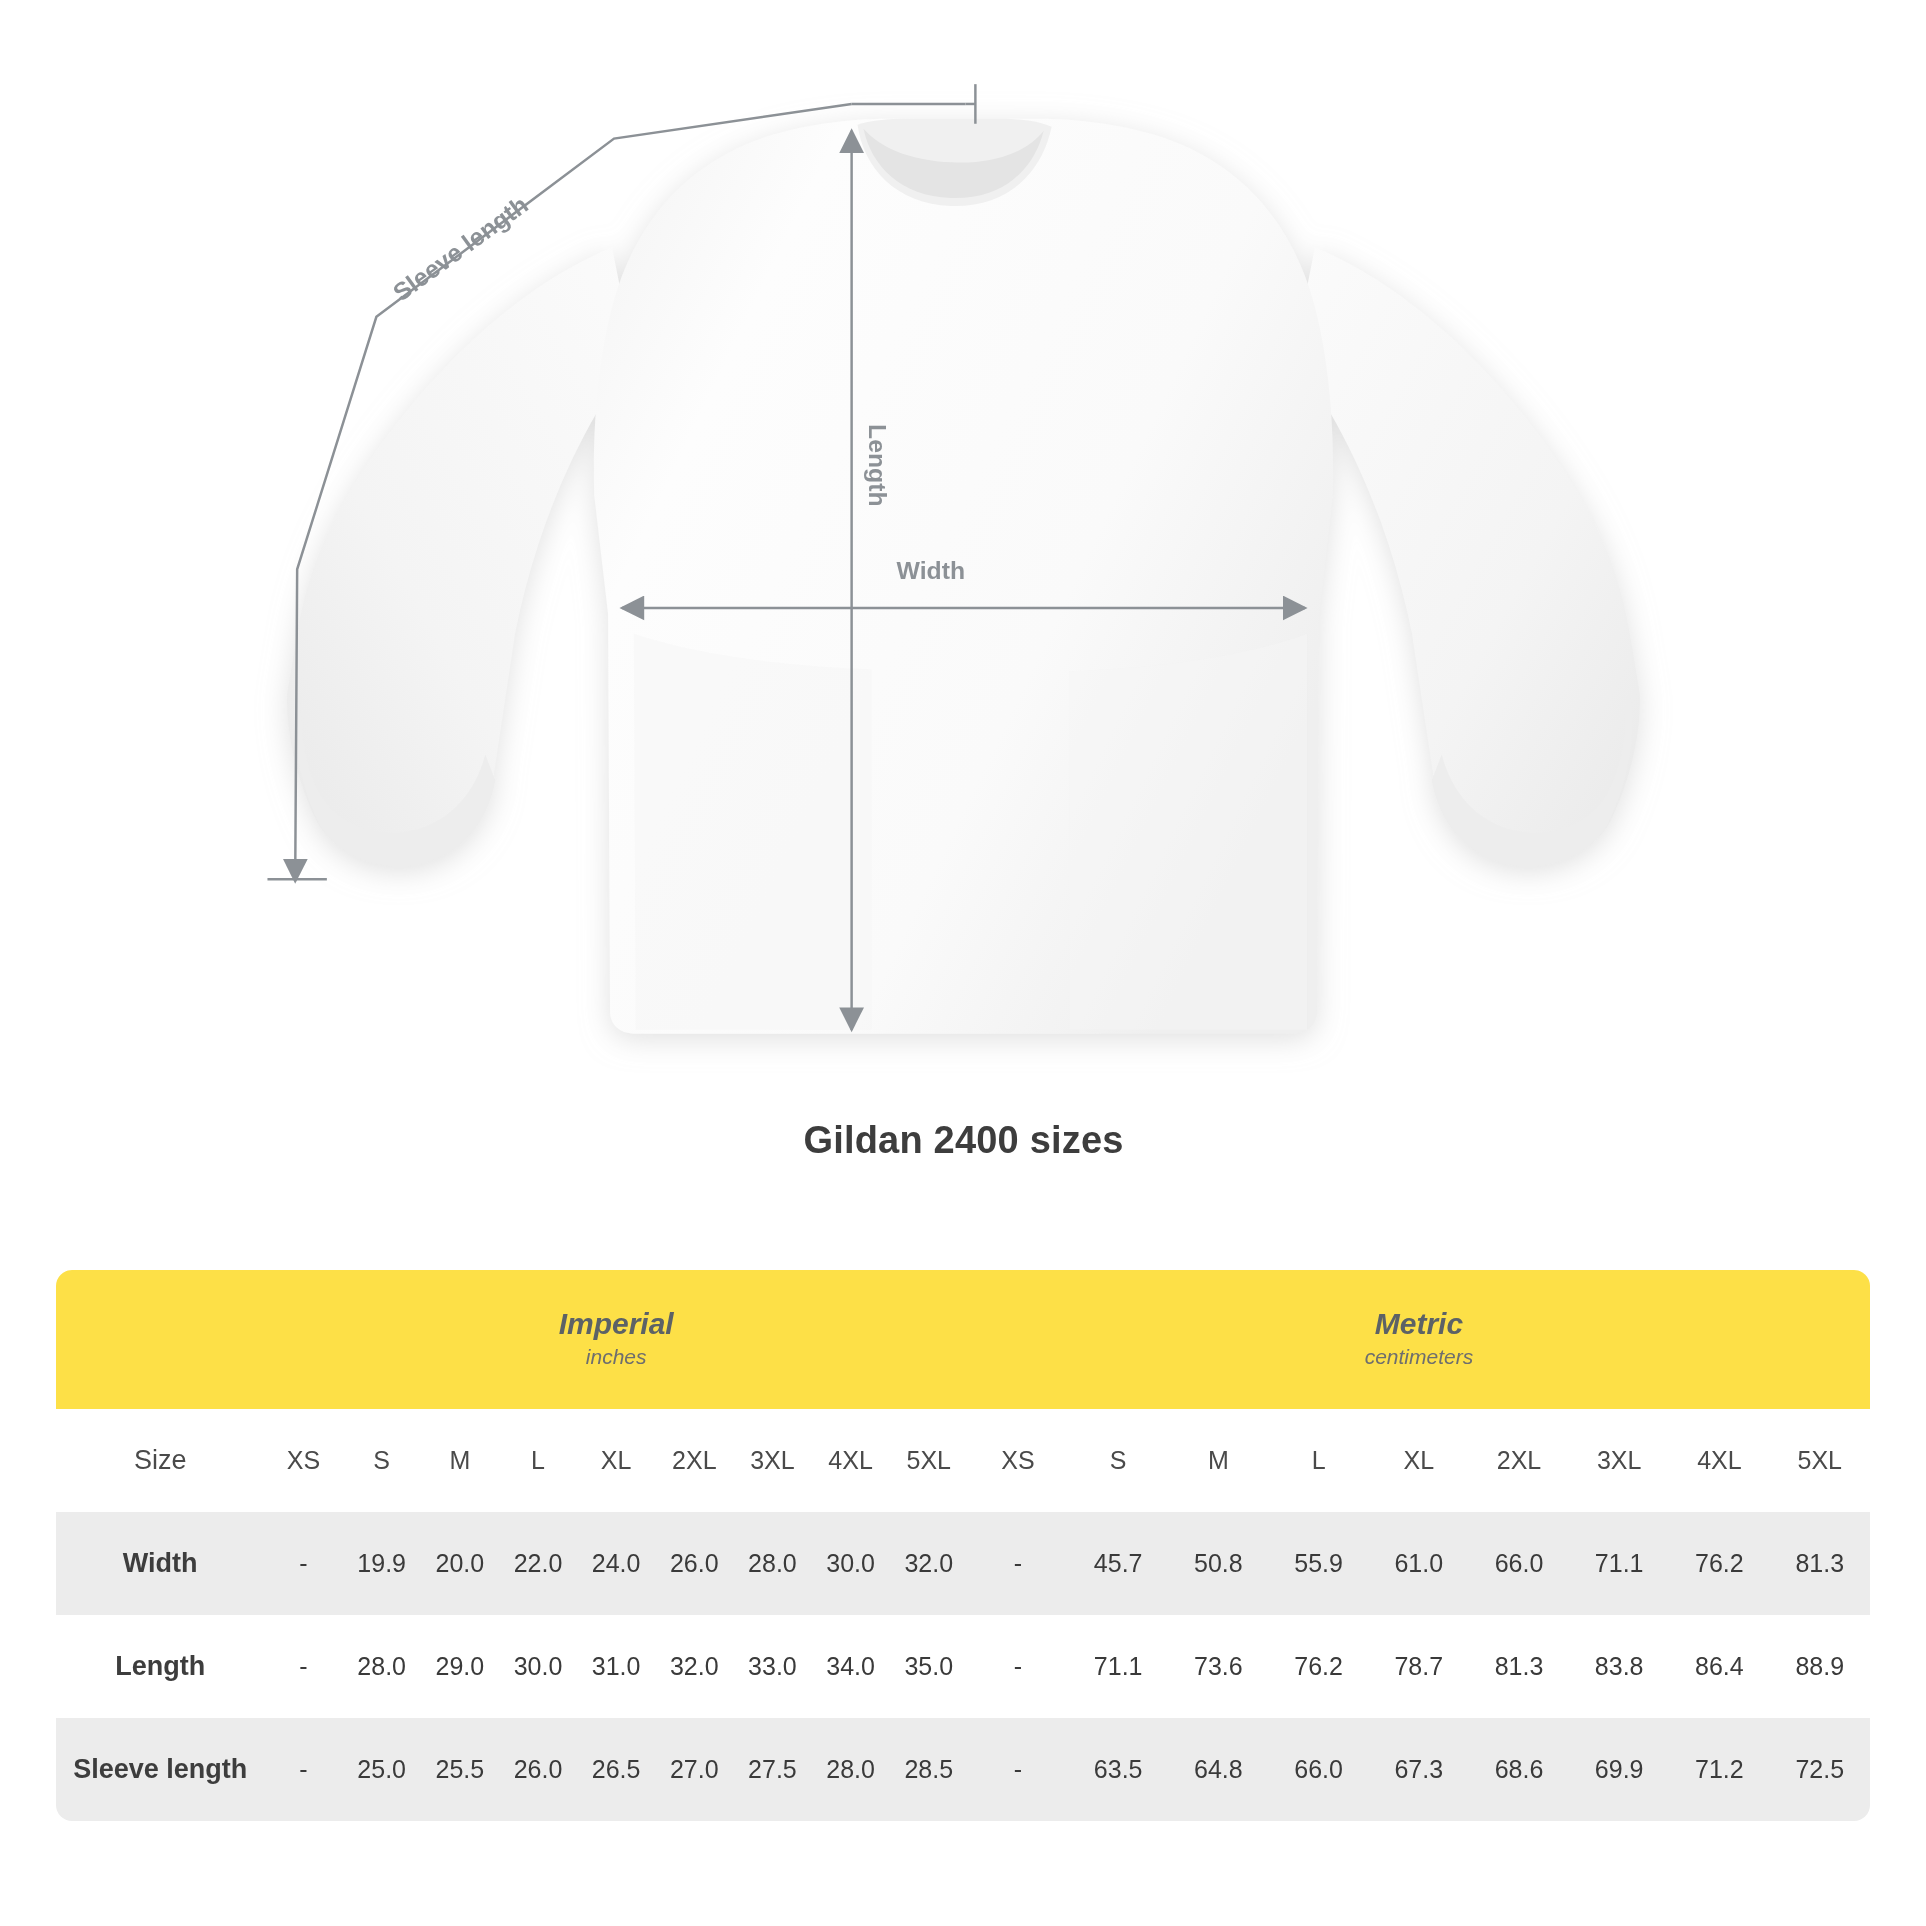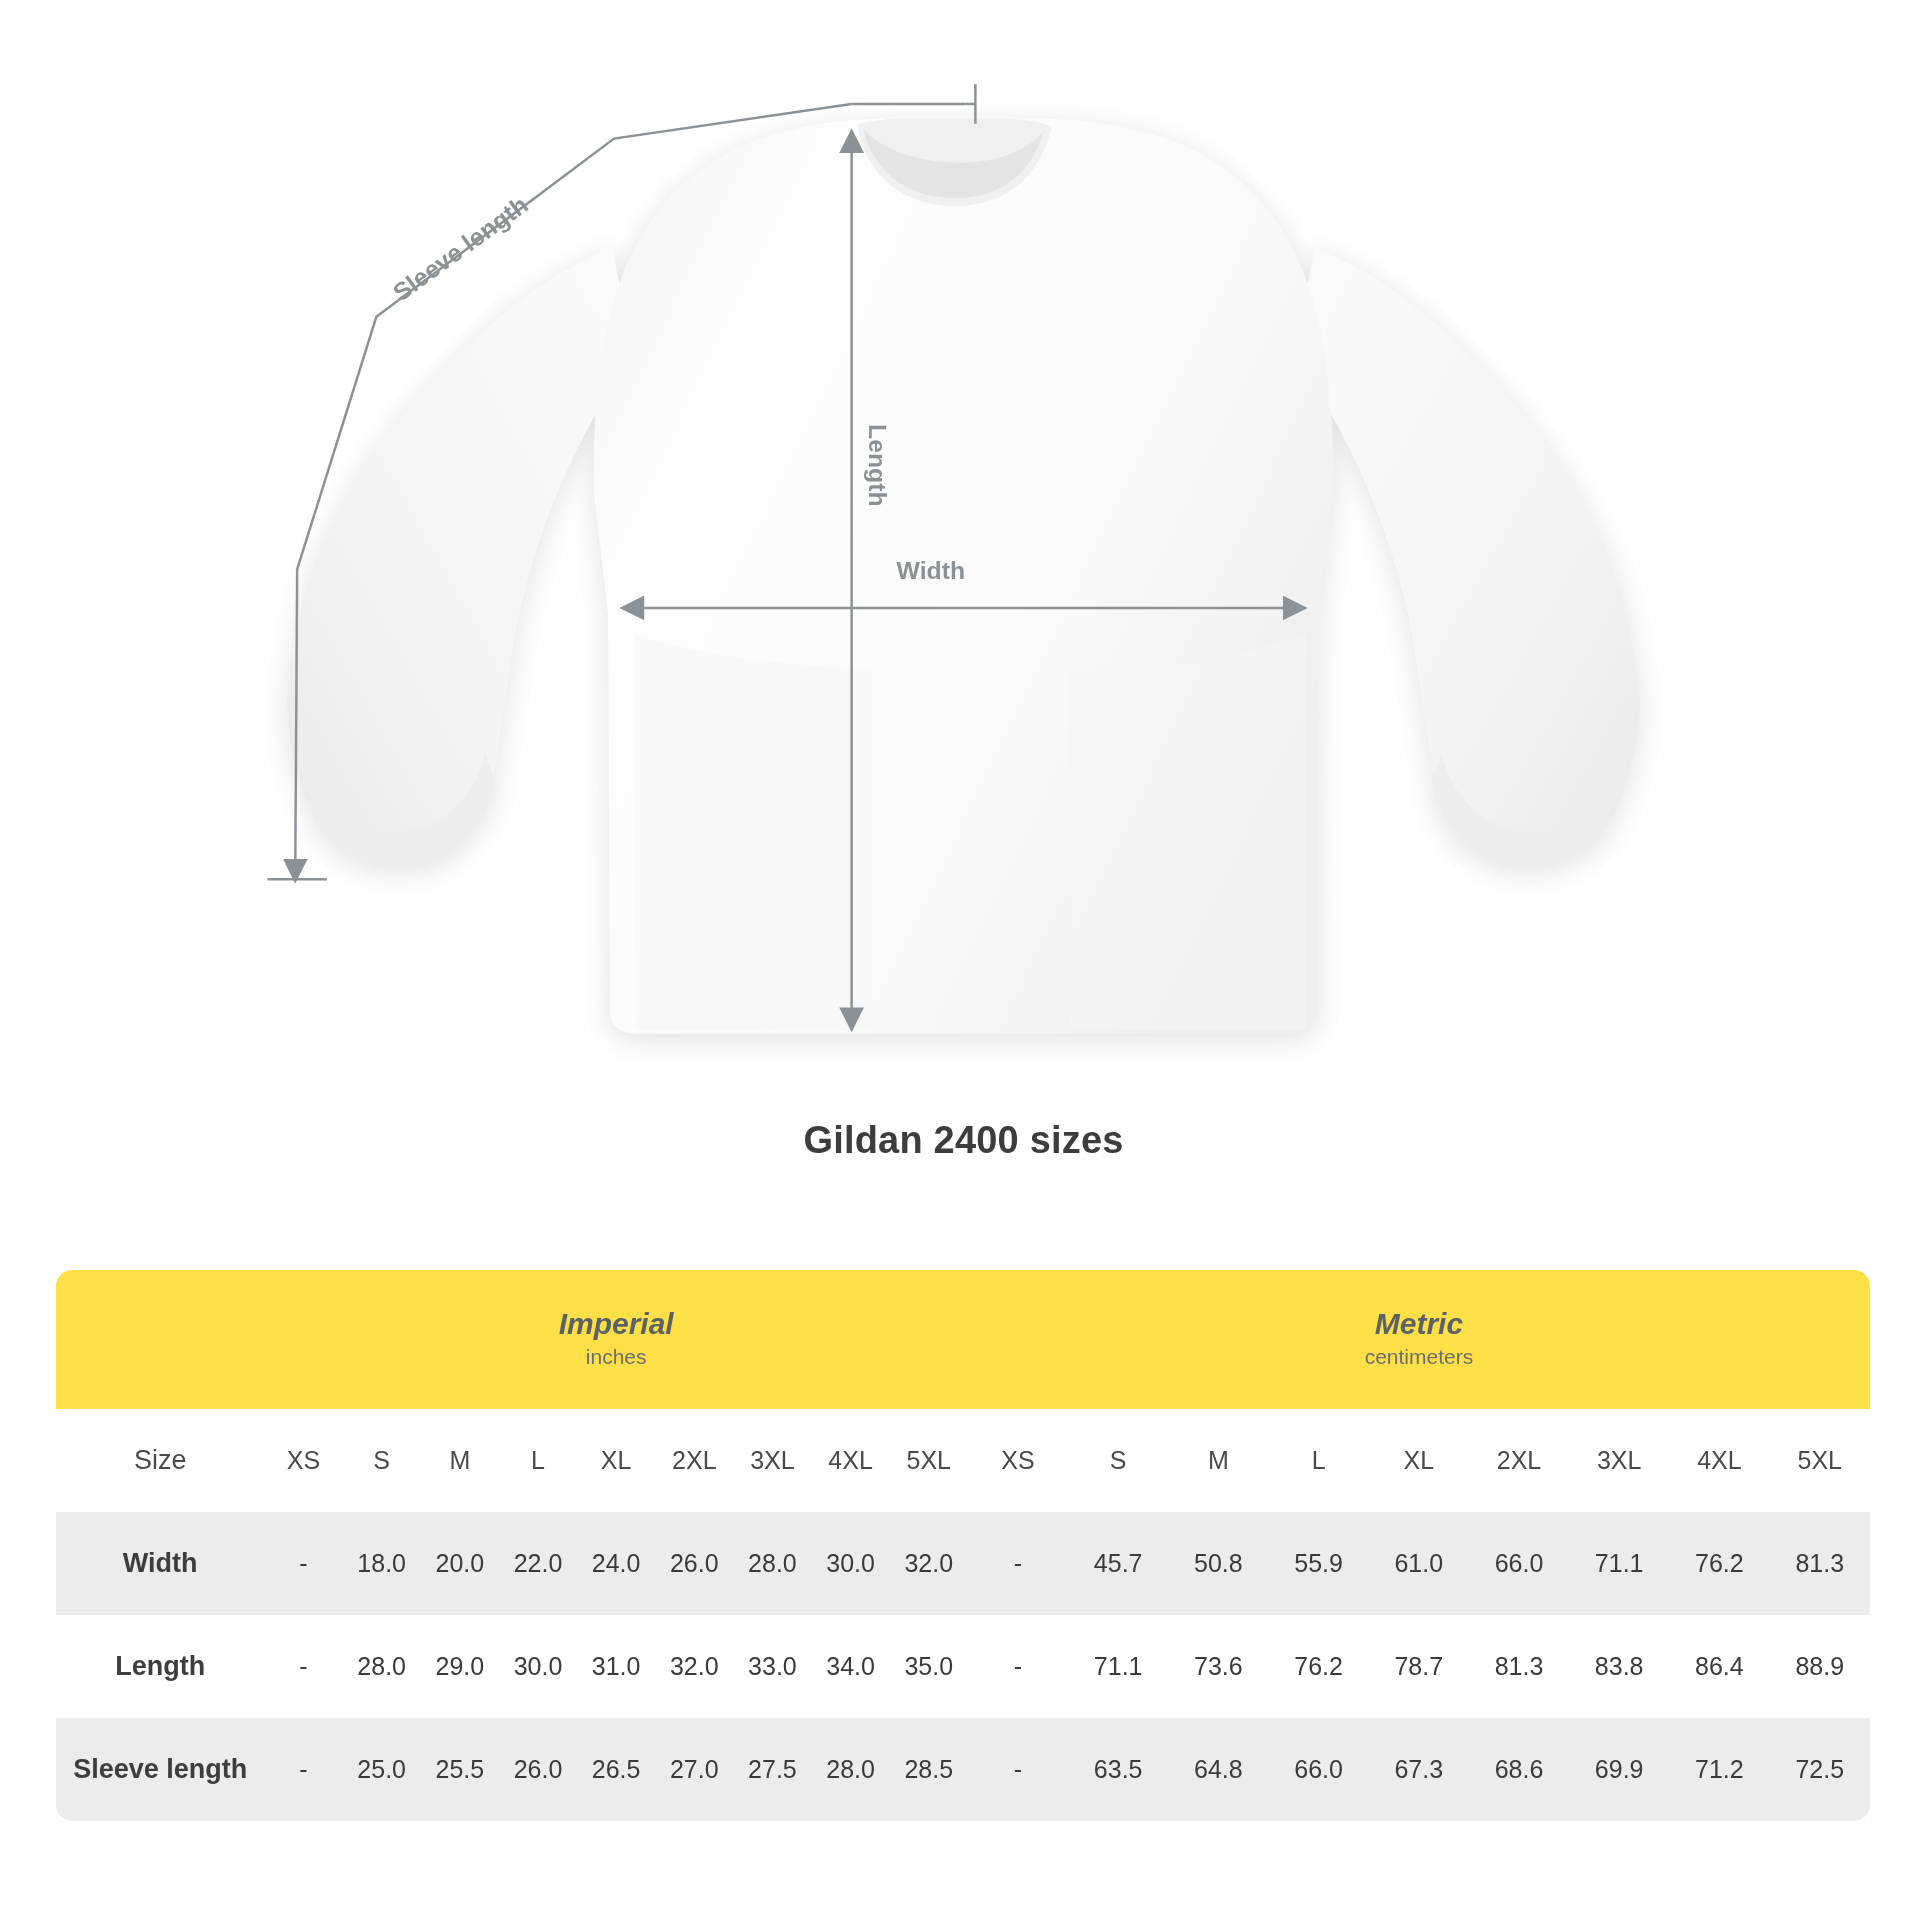--- a/index.html
+++ b/index.html
@@ -81,20 +81,21 @@
   .unit-band td:last-child  { border-top-right-radius: 16px; }
   .unit-name {
     font-size: 30px;
     font-style: italic;
     font-weight: bold;
     color: #5c6266;
     line-height: 1.15;
   }
   .unit-sub {
     font-size: 21px;
+    font-style: italic;
     color: #6e6e6e;
     line-height: 1.5;
   }
 
   
   .head-row td {
     height: 103px;
     background: #ffffff;
     font-size: 25px;
     font-weight: bold;
@@ -282,21 +283,21 @@
           <td>XL</td>
           <td>2XL</td>
           <td>3XL</td>
           <td>4XL</td>
           <td>5XL</td>
         </tr>
 
         <tr class="data-row alt">
           <td class="rowlabel">Width</td>
           <td>-</td>
-          <td>18.0</td>
+          <td>19.9</td>
           <td>20.0</td>
           <td>22.0</td>
           <td>24.0</td>
           <td>26.0</td>
           <td>28.0</td>
           <td>30.0</td>
           <td>32.0</td>
           <td>-</td>
           <td>45.7</td>
           <td>50.8</td>

